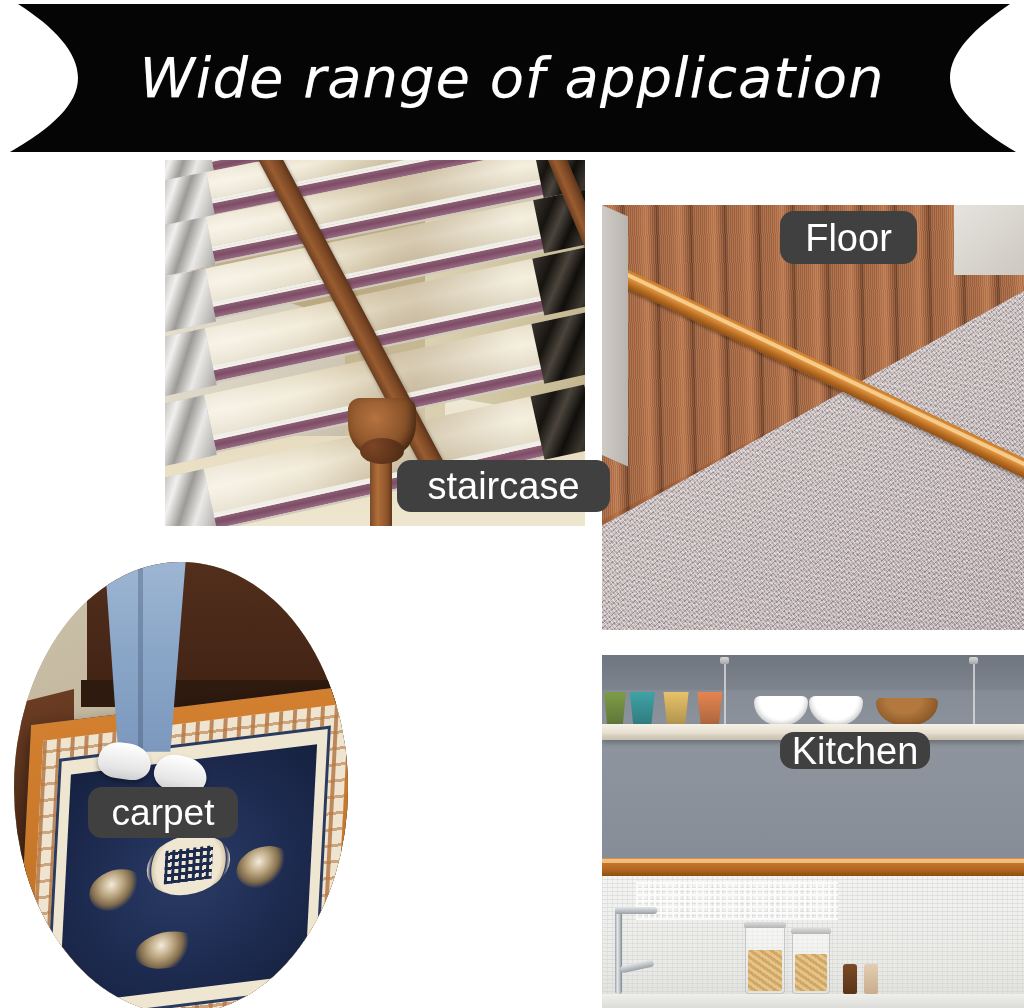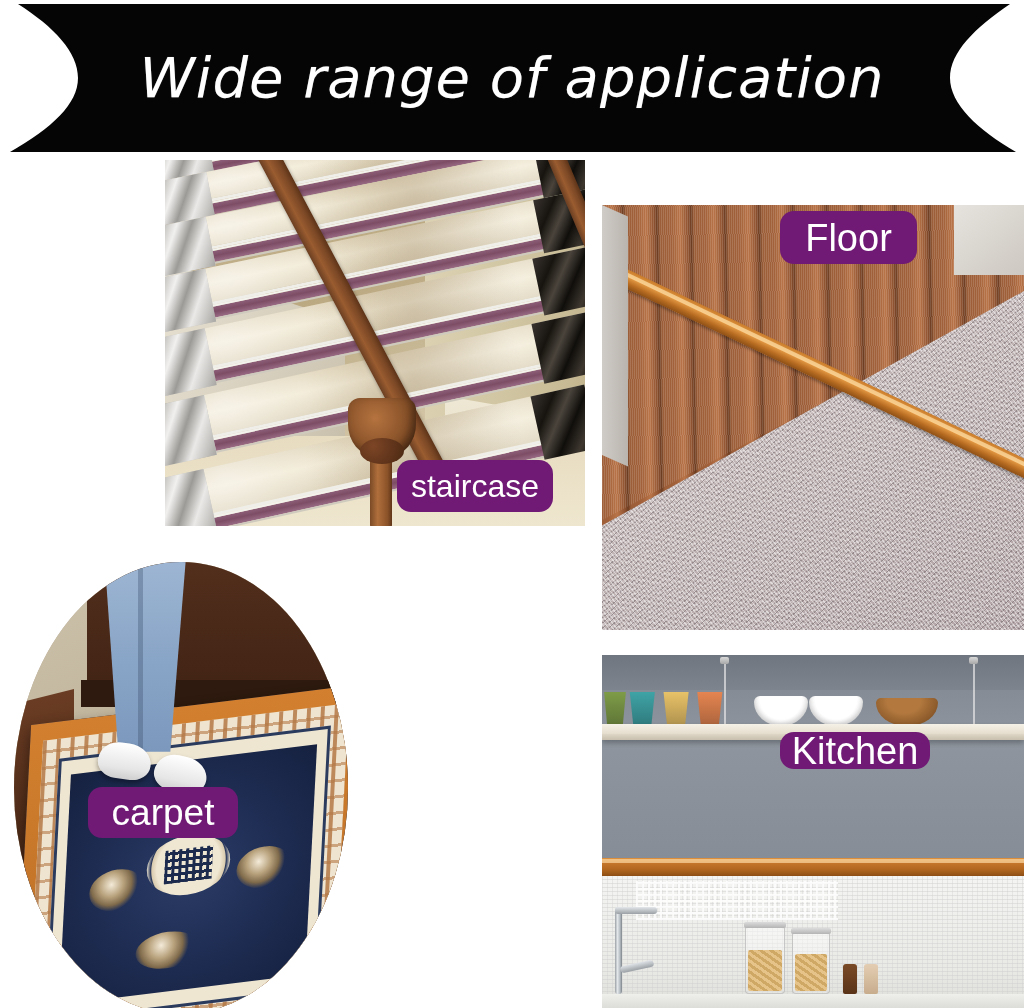--- a/index.html
+++ b/index.html
@@ -46,21 +46,21 @@
   
   .panel {
     position: absolute;
     overflow: hidden;
     background: #d8d4cd;
   }
 
   
   .pill {
     position: absolute;
-    background: #701a75;
+    background: #404040;
     border-radius: 14px;
     color: #ffffff;
     display: flex;
     align-items: center;
     justify-content: center;
     font-family: "Liberation Sans", sans-serif;
     font-weight: 400;
     line-height: 1;
     z-index: 40;
     white-space: nowrap;
@@ -471,21 +471,21 @@
         <div class="mylar"></div>
         <div class="darkcap"></div>
       </div>
     </div>
 
   <div class="banister" id="banister-outer"></div>
   <div class="banister" id="banister-inner"></div>
   <div id="newel-post"></div>
   <div id="newel-cap"></div>
 </div>
-<div class="pill" id="label-staircase" style="left:397px; top:460px; width:156px; height:52px; font-size:32px;">staircase</div>
+<div class="pill" id="label-staircase" style="left:397px; top:460px; width:213px; height:52px; font-size:38px;">staircase</div>
 
 <div class="panel" id="panel-floor">
   <div class="floor-carpet"></div>
   <div class="floor-wood"></div>
   <div class="floor-wood-grain"></div>
   <div class="floor-strip">
     <div class="floor-strip-hl"></div>
   </div>
   <div class="floor-left-wall"></div>
   <div class="floor-topright-wall"></div>

